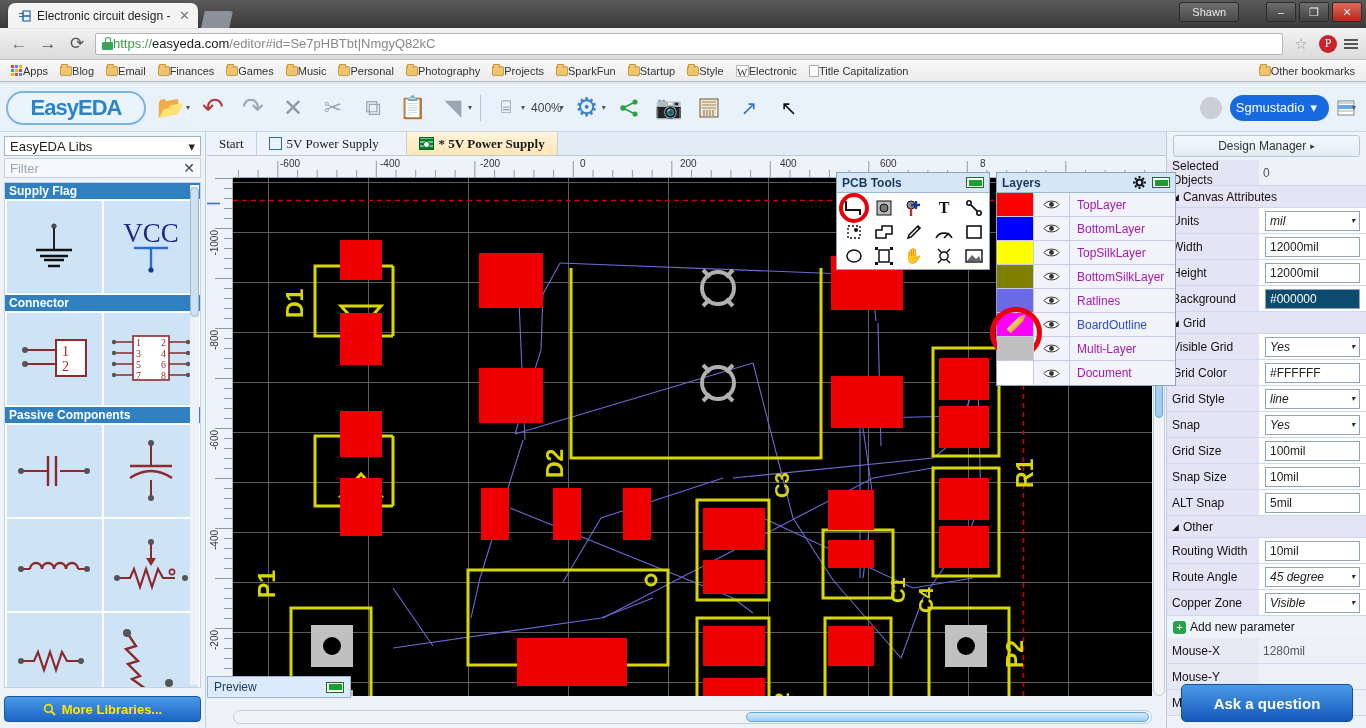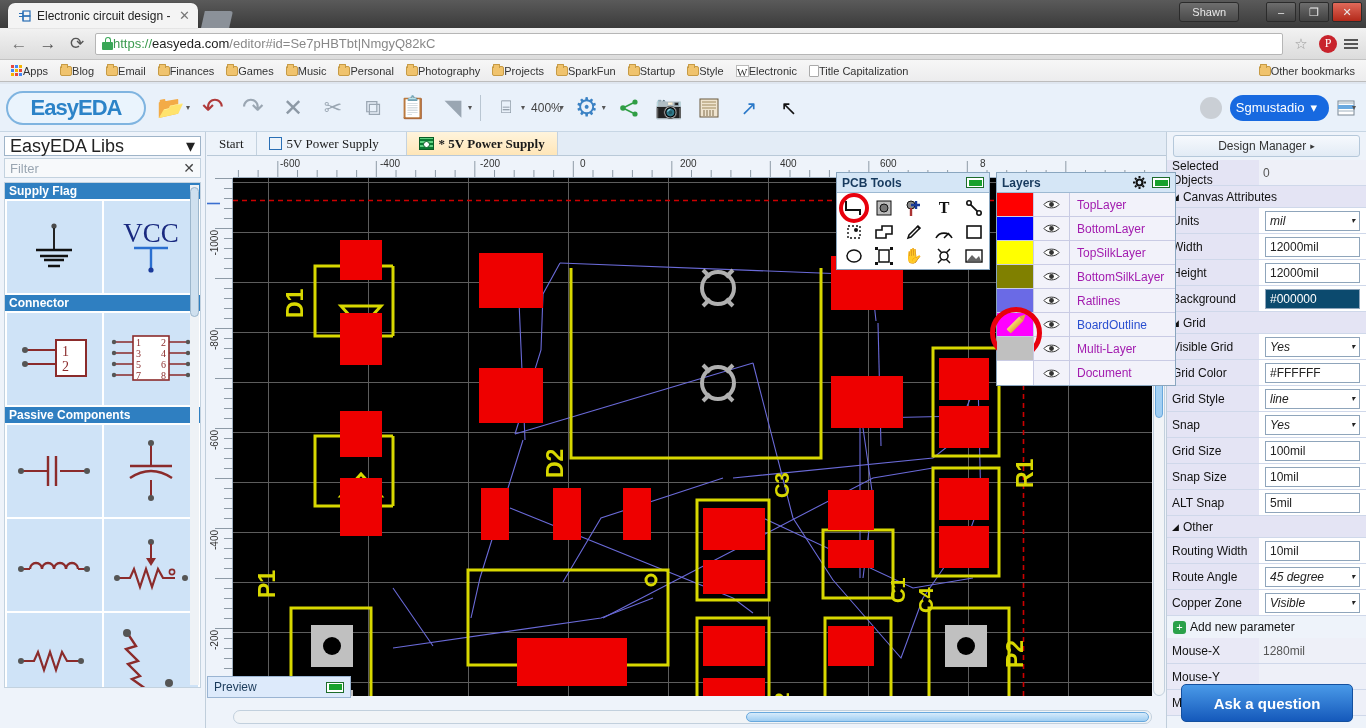--- a/index.html
+++ b/index.html
@@ -96,21 +96,21 @@
   .acct {
     background:#1769e0; color:#fff; border-radius:13px; height:26px; padding:0 12px 0 6px;
     display:flex; align-items:center; gap:6px; font-size:13px;
   }
   .avatar-head { width:22px;height:22px;border-radius:50%;background:#cacfd5; }
 
   
   #libpanel { position:absolute; left:0; top:48px; width:206px; bottom:0; background:#eef3fa; border-right:1px solid #c0cedb; }
   .libselect {
     margin:4px 4px 0 4px; height:20px; background:#fff; border:1px solid #9fb4c8;
-    display:flex; align-items:center; justify-content:space-between; padding:0 5px; font-size:18px;
+    display:flex; align-items:center; justify-content:space-between; padding:0 5px; font-size:13px;
   }
   .libfilter { margin:2px 4px 0 4px; height:20px; background:#f7f9fb; border:1px solid #c3d2df;
     display:flex; align-items:center; justify-content:space-between; padding:0 5px; color:#9aa6b2; font-size:13px; }
   .libscroll { position:absolute; top:50px; left:4px; right:4px; bottom:40px; background:#fff; border:1px solid #c3d2df; overflow:hidden; }
   .libgroup { background:#2f7fc1; color:#fff; font-size:12px; font-weight:bold; padding:1px 4px; }
   .libgrid { display:grid; grid-template-columns:1fr 1fr; gap:2px; background:#fff; padding:2px; }
   .libcell { background:#cfe3f7; height:92px; display:flex; align-items:center; justify-content:center; }
   .vscroll { position:absolute; right:1px; top:2px; width:9px; bottom:2px; background:#eef2f6; }
   .vscroll i { position:absolute; left:0; top:2px; width:9px; height:130px; background:#cfe0ef; border:1px solid #9cb6cc; border-radius:5px; display:block;}
   .morelib {
@@ -492,20 +492,27 @@
               <circle cx="11" cy="9" r="4" fill="#555"></circle>
                 <circle cx="53" cy="59" r="4" fill="#555"></circle>
             </svg>
           </div>
         </div>
         <div class="vscroll">
             <i></i>
           </div>
       </div>
 
+      <div class="morelib">
+        <svg width="13" height="13" viewBox="0 0 13 13">
+          <circle cx="5.4" cy="5.4" r="3.8" fill="none" stroke="#ffe600" stroke-width="1.6"></circle>
+          <path d="M8.3 8.3L12 12" stroke="#ffe600" stroke-width="1.9"></path>
+        </svg>
+        <span>More Libraries...</span>
+      </div>
     </div>
 
     <div id="editor">
       <div id="edtabs">
         <div class="edtab">
           <span>Start</span>
         </div>
         <div class="edtab" style="min-width:150px">
           <span class="sch-ico"></span>
           <span>5V Power Supply</span>

